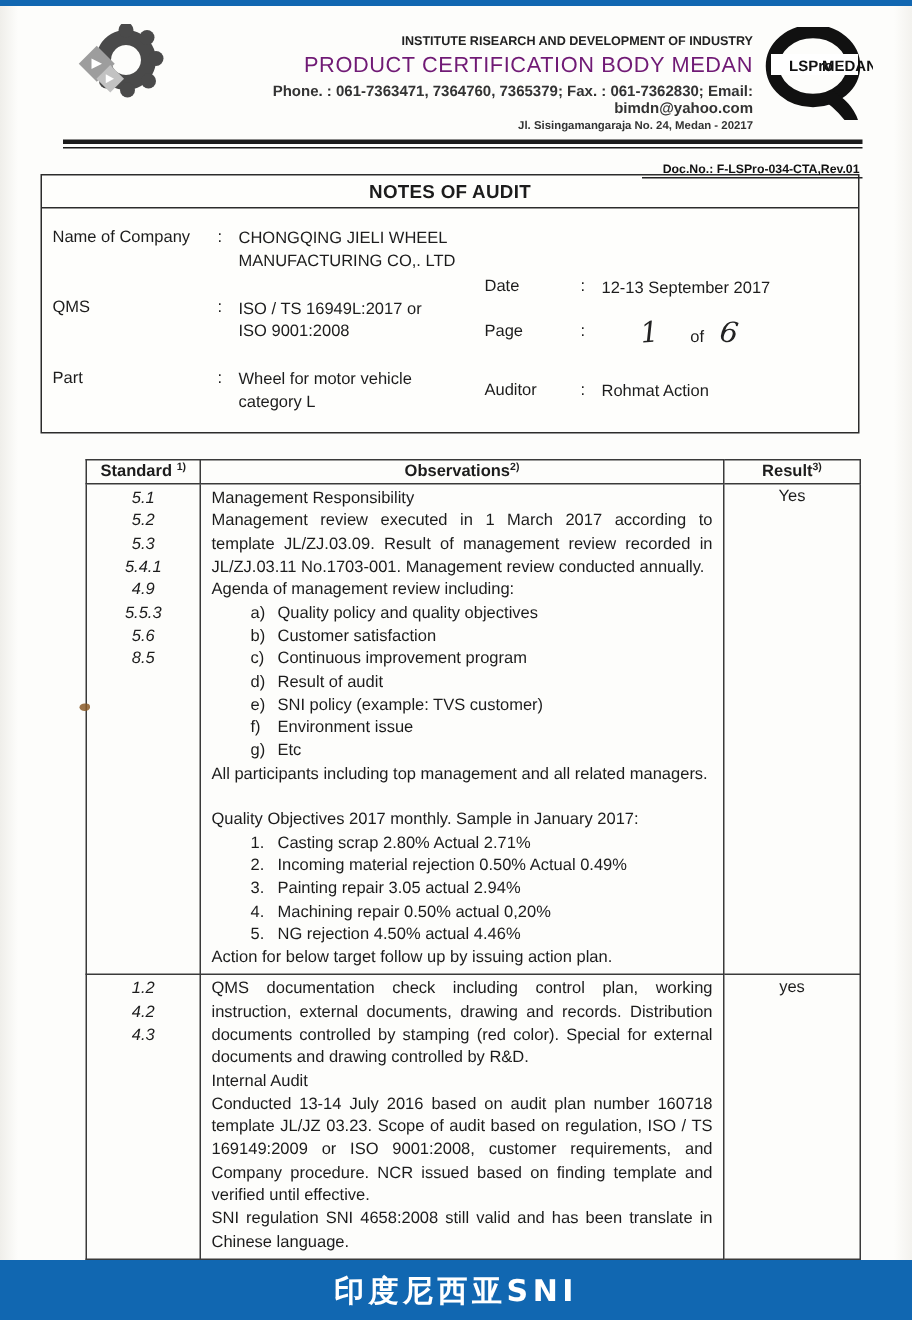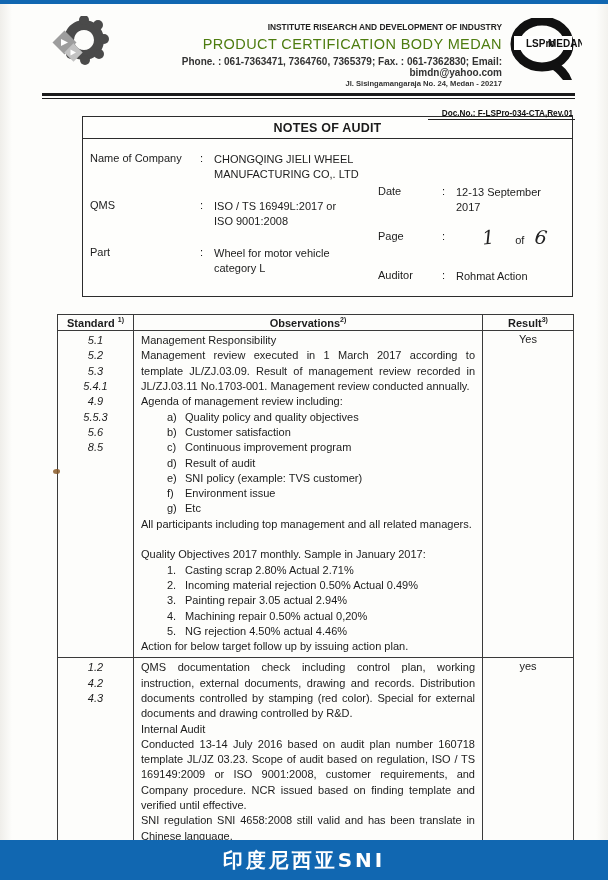--- a/index.html
+++ b/index.html
@@ -11,29 +11,29 @@
   }
   .top-line{height:4px;width:100%;}
   
   .header{display:flex;align-items:flex-start;padding:12px 26px 0 44px;}
   .logo-kemen{width:72px;height:58px;flex:0 0 auto;}
   .ministry-text{margin-left:4px;margin-top:10px;flex:0 0 auto;}
   .ministry-l1,.ministry-l2{font-weight:bold;font-size:13px;line-height:13px;color:#2e2e2e;}
   .ministry-l3{font-size:5.8px;letter-spacing:.7px;color:#6a6a6a;font-weight:bold;margin-top:2px;}
   .header-center{flex:1;text-align:right;margin-top:6px;padding:0 4px;}
   .org-l1,.org-l2{font-weight:bold;font-size:8.4px;line-height:11.5px;color:#222;}
-  .org-l3{font-size:14.5px;letter-spacing:.4px;color:#4d7c0f;margin-top:2px;line-height:17px;}
+  .org-l3{font-size:14.5px;letter-spacing:.4px;color:#701a75;margin-top:2px;line-height:17px;}
   .contact{font-size:10px;color:#333;margin-top:3px;font-weight:bold;}
   .address{font-size:7.6px;color:#333;margin-top:1px;font-weight:bold;}
   .logo-lspro{width:76px;height:62px;flex:0 0 auto;margin-top:2px;}
   .double-rule{margin:5px 33px 0 42px;border-top:3px solid #1b1b1b;border-bottom:1.5px solid #1b1b1b;height:2px;}
   .docno-row{text-align:right;margin:3px 33px 0 0;height:14px;}
   .doc-no{display:inline-block;font-size:8.2px;font-weight:bold;color:#111;border-bottom:1.4px solid #222;padding:0 2px 1px 14px;}
   
-  .notes-box{margin:0 35px 0 82px;border:1.4px solid #2c2c2c;background:rgba(255,255,255,.4);}
+  .notes-box{margin:0 35px 0 27px;border:1.4px solid #2c2c2c;background:rgba(255,255,255,.4);}
   .notes-title{font-weight:bold;font-size:12.5px;text-align:center;padding:4px 0 3px;border-bottom:1.2px solid #2c2c2c;letter-spacing:.2px;}
   .fields{display:flex;padding:13px 8px 12px 7px;font-size:11px;}
   .f-left{width:288px;}
   .f-right{flex:1;}
   .frow{display:flex;align-items:flex-start;}
   .f-left .frow{margin-bottom:17px;}
   .f-left .frow:last-child{margin-bottom:0;}
   .f-right .frow{margin-bottom:15px;}
   .f-right .frow:last-child{margin-bottom:0;}
   .f-left .flabel{width:110px;flex:0 0 auto;}

